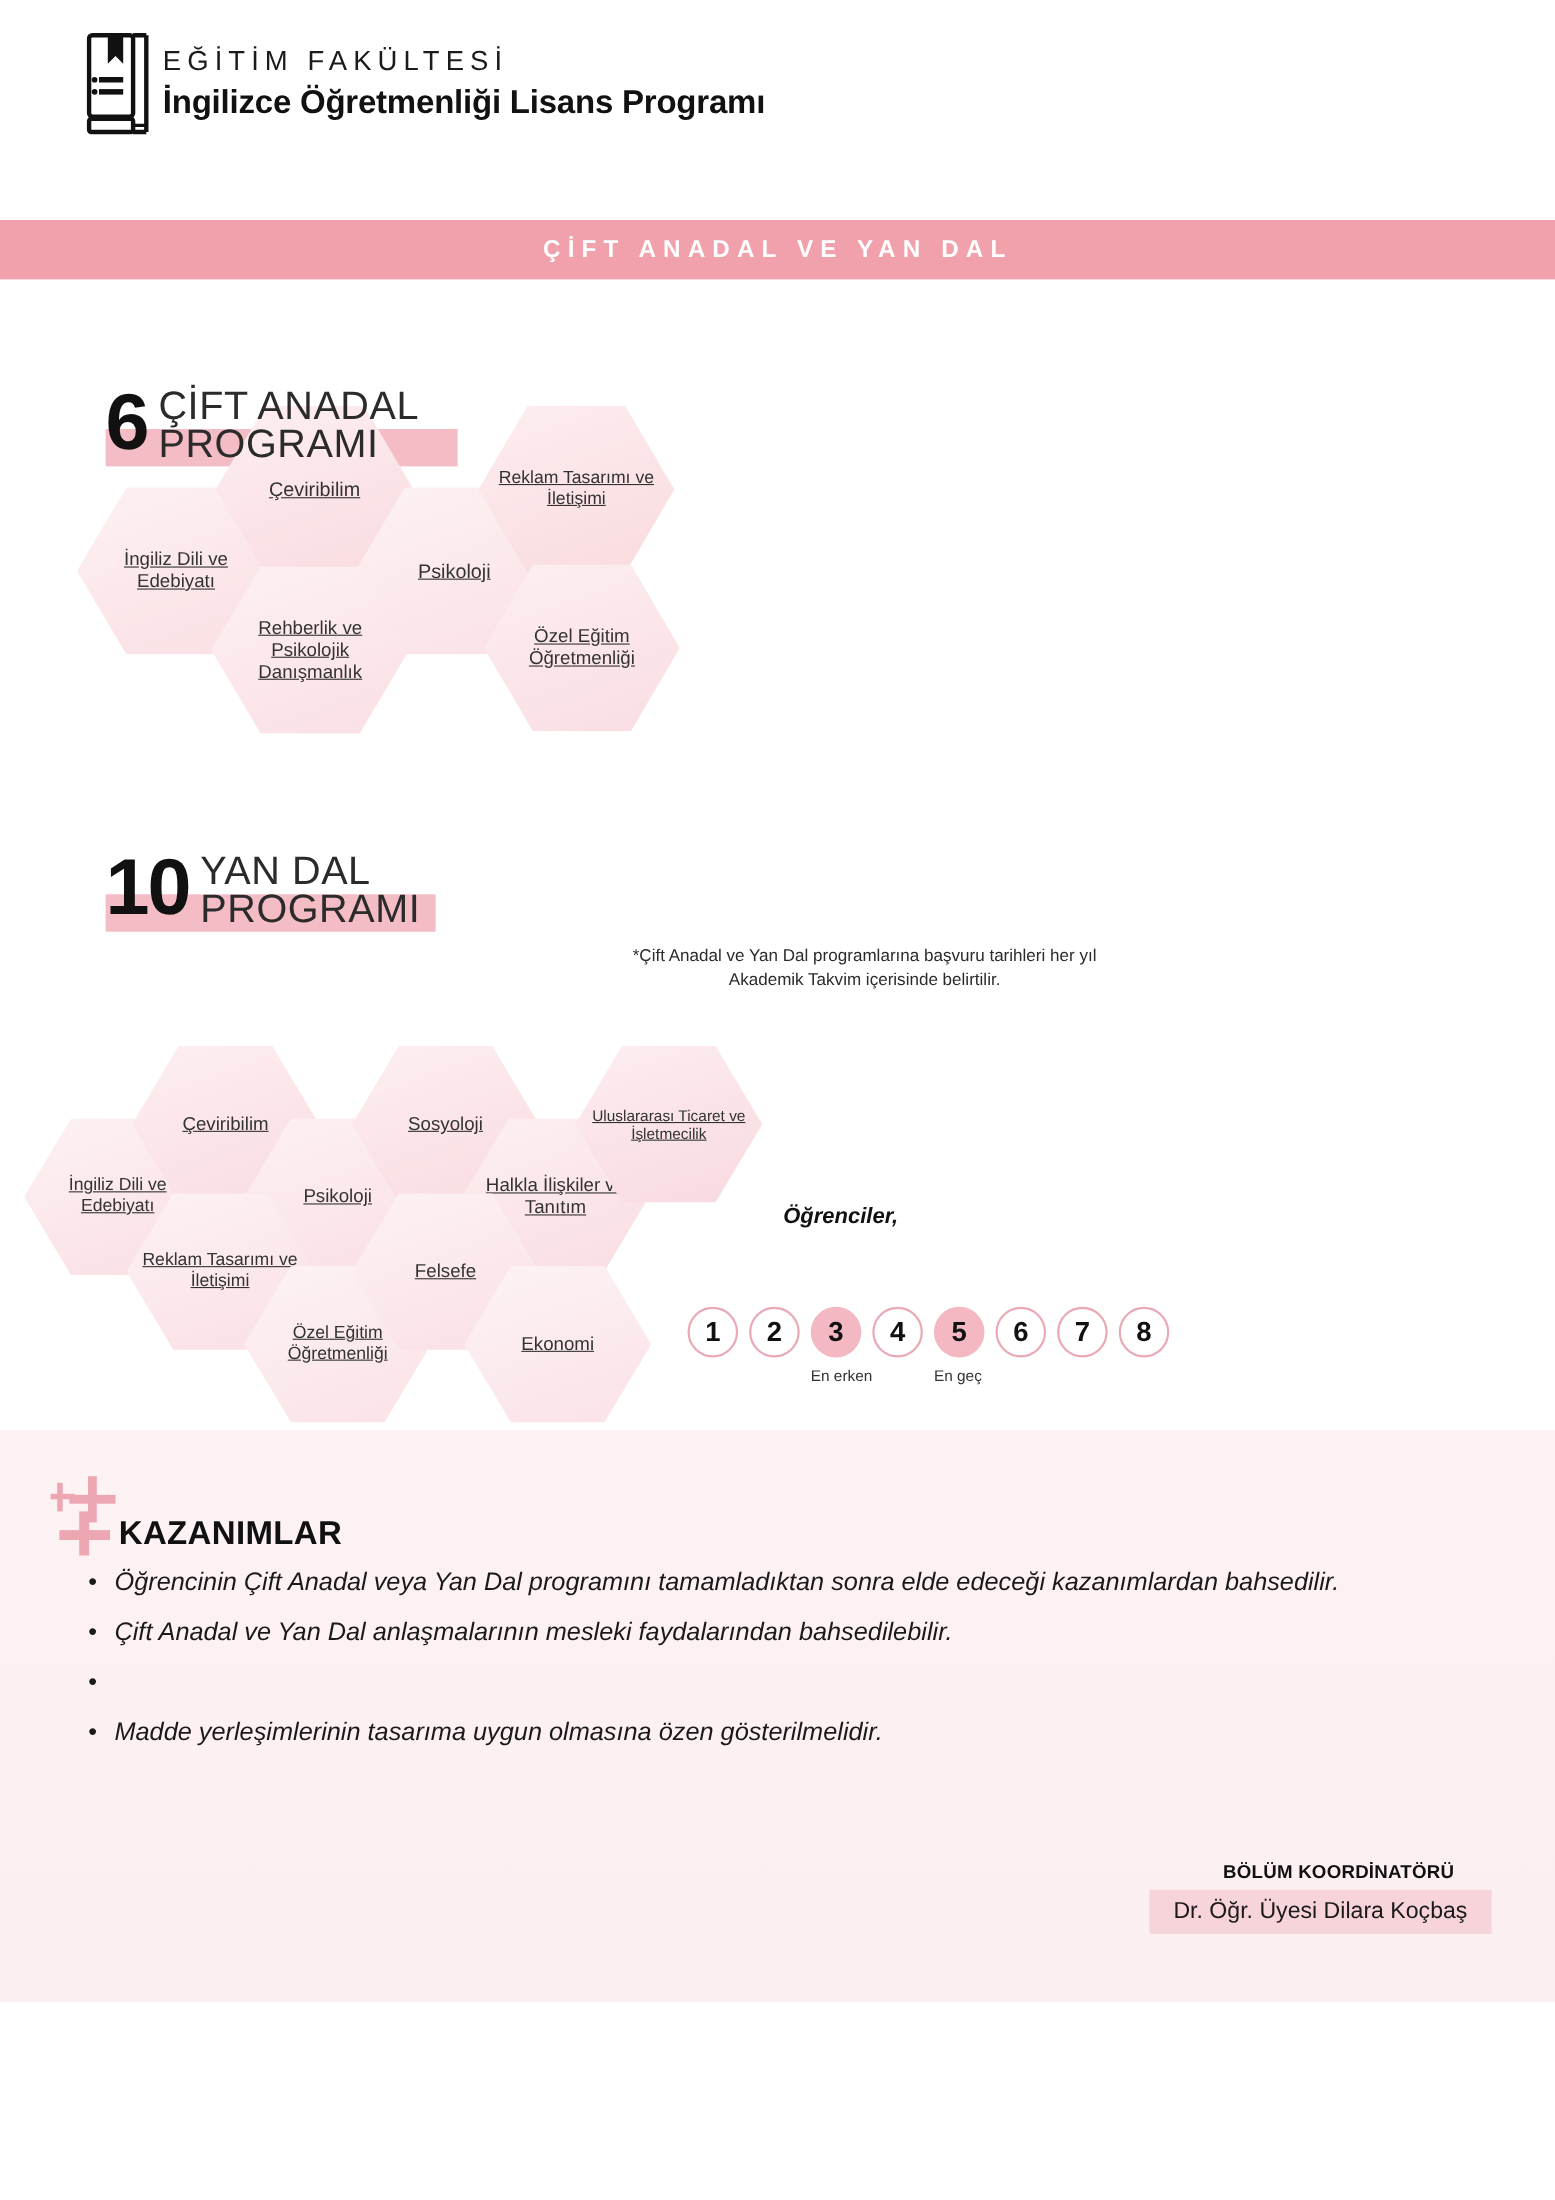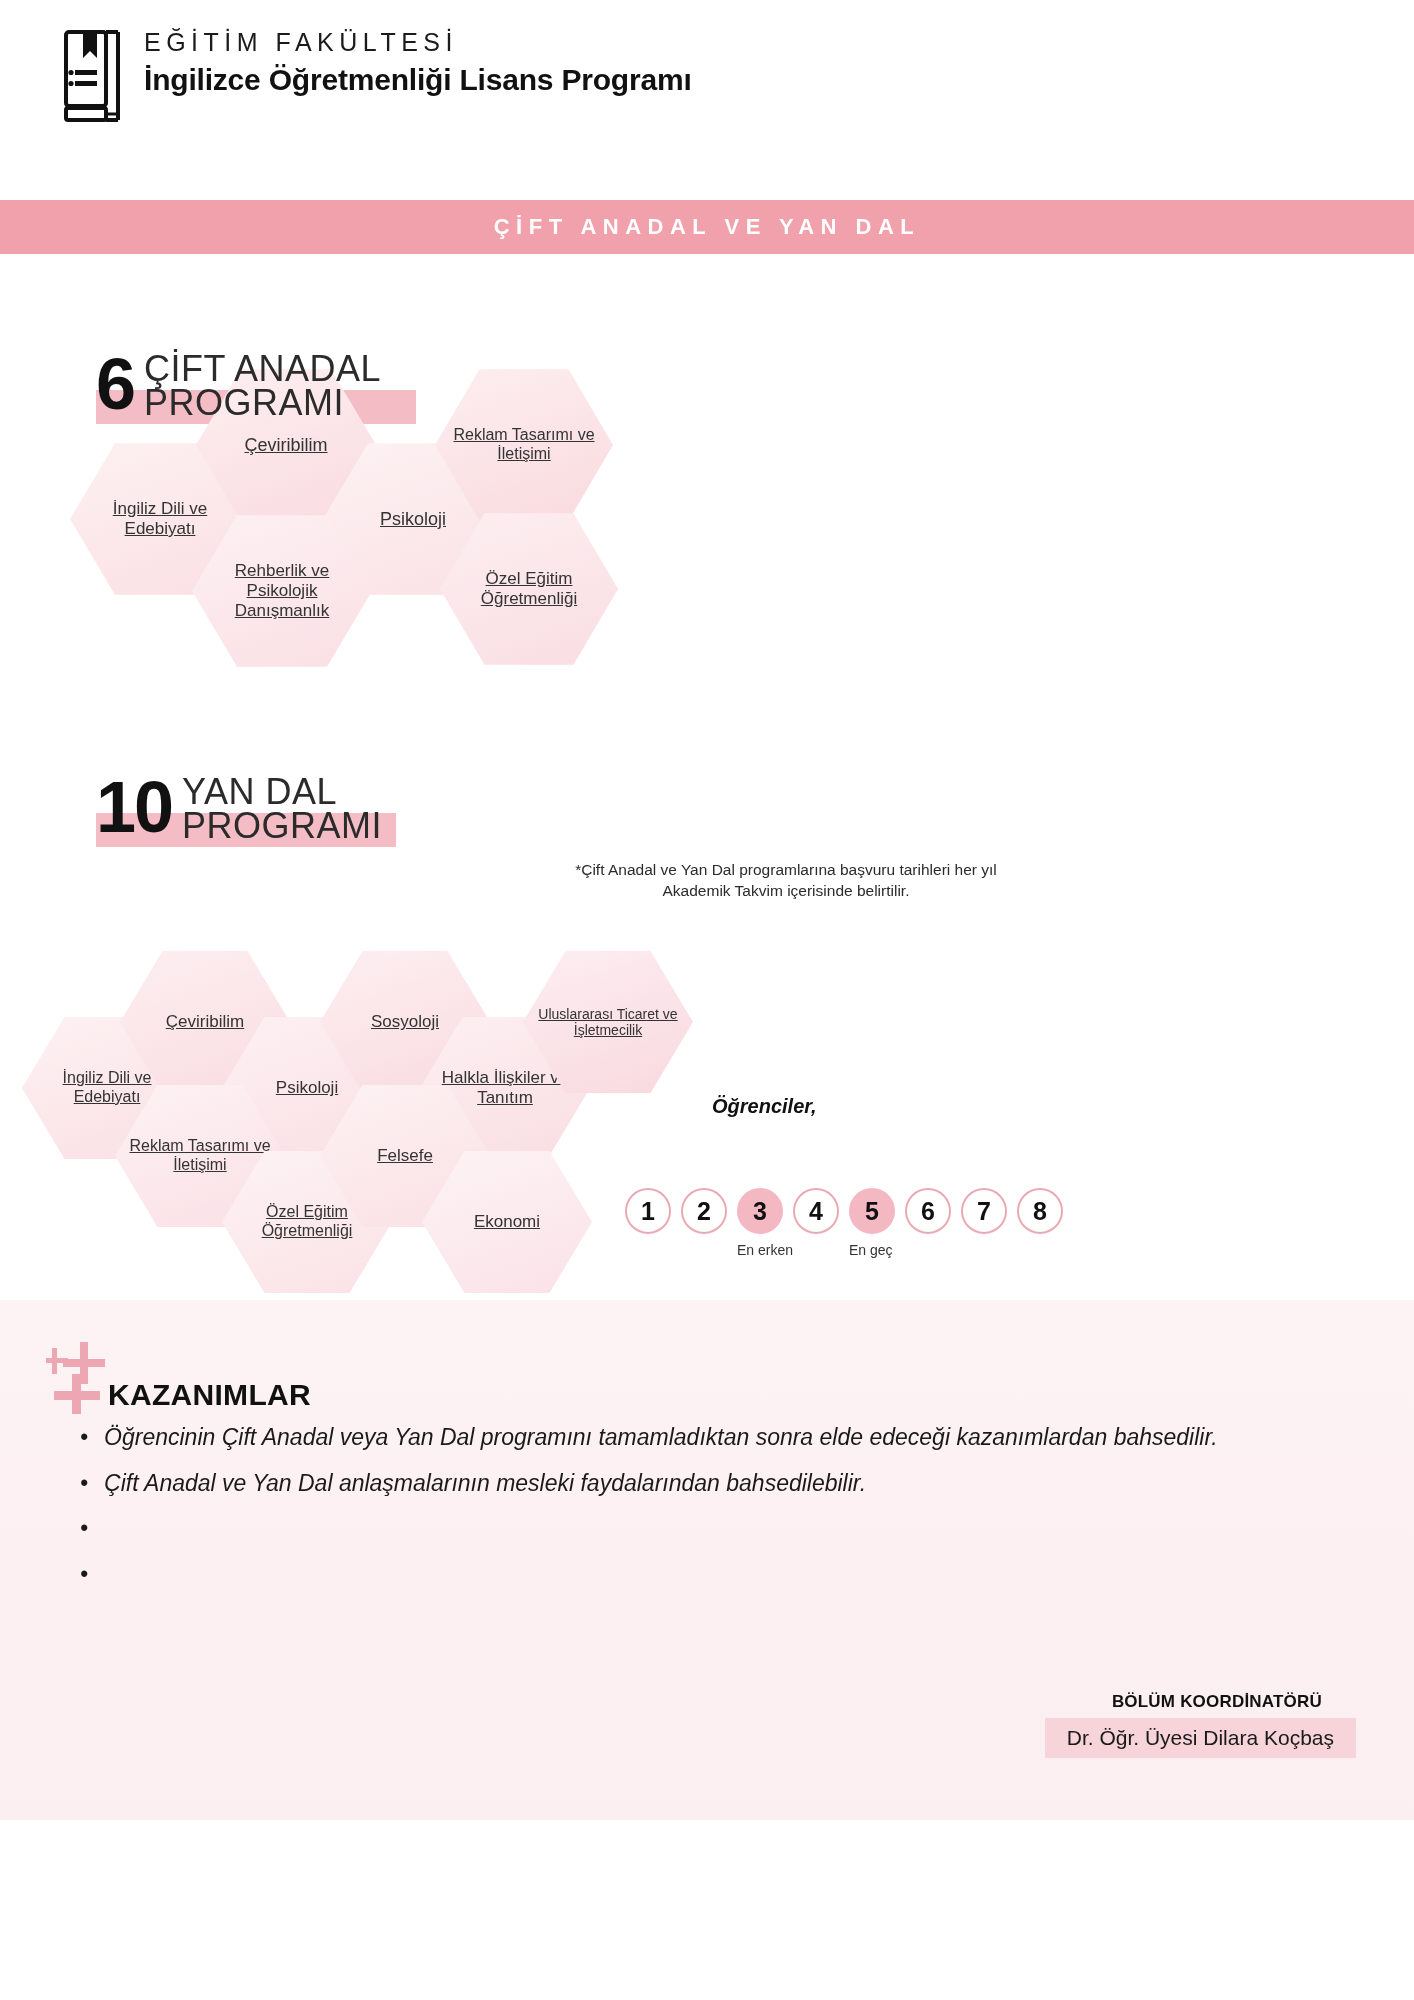--- a/index.html
+++ b/index.html
@@ -6,21 +6,21 @@
   html,body { background:#ffffff; }
   body {
     width:1414px; height:2000px;
     font-family:"Liberation Sans", sans-serif;
     position:relative; overflow:hidden;
     color:#231f20;
   }
 
   
   #header { position:absolute; left:0; top:0; width:1414px; height:200px; background:#fff; }
-  #header-inner { position:absolute; left:61px; top:28px; display:flex; align-items:flex-start; gap:19px; }
+  #header-inner { position:absolute; left:76px; top:28px; display:flex; align-items:center; gap:8px; }
   #book-icon { width:64px; height:96px; flex:none; }
   #header-text { display:flex; flex-direction:column; gap:6px; }
   #faculty-name {
     font-size:25px; letter-spacing:5.5px; font-weight:400; color:#1b1b1b;
     font-family:"Liberation Sans", sans-serif;
   }
   #program-name {
     font-size:30px; font-weight:bold; color:#111; letter-spacing:-0.2px;
   }
 
@@ -273,20 +273,21 @@
   </div>
   <div class="kaz-item">
     <div class="kaz-bullet">•</div>
     <div>Çift Anadal ve Yan Dal anlaşmalarının mesleki faydalarından bahsedilebilir.</div>
   </div>
   <div class="kaz-item">
     <div class="kaz-bullet">•</div>
   </div>
   <div class="kaz-item">
     <div class="kaz-bullet">•</div>
+    <div>Madde yerleşimlerinin tasarıma uygun olmasına özen gösterilmelidir.</div>
   </div>
 </div>
 
 <div id="coord-title">BÖLÜM KOORDİNATÖRÜ</div>
 <div id="coord-name-wrap">
   <div id="coord-name">Dr. Öğr. Üyesi Dilara Koçbaş</div>
 </div>
 
 <div id="footer">
   

